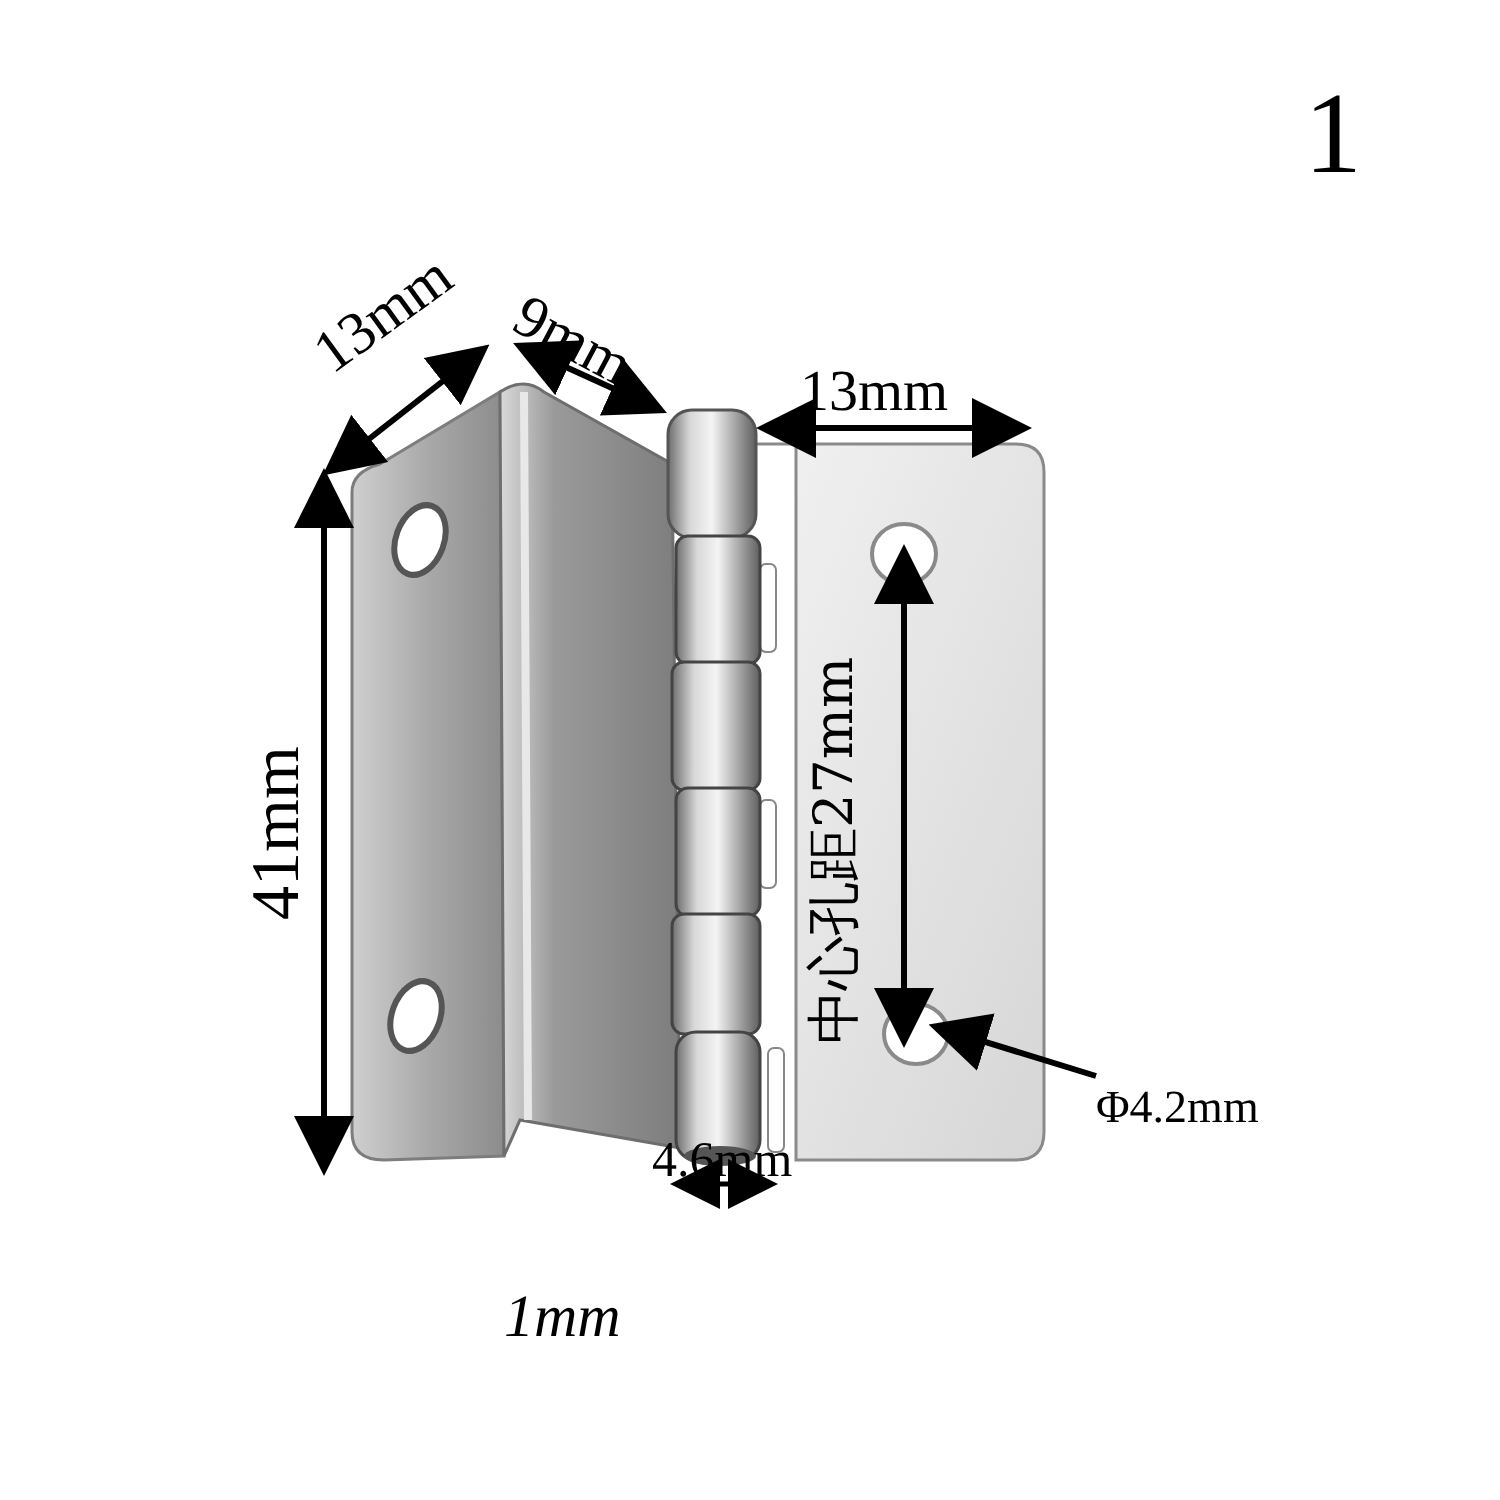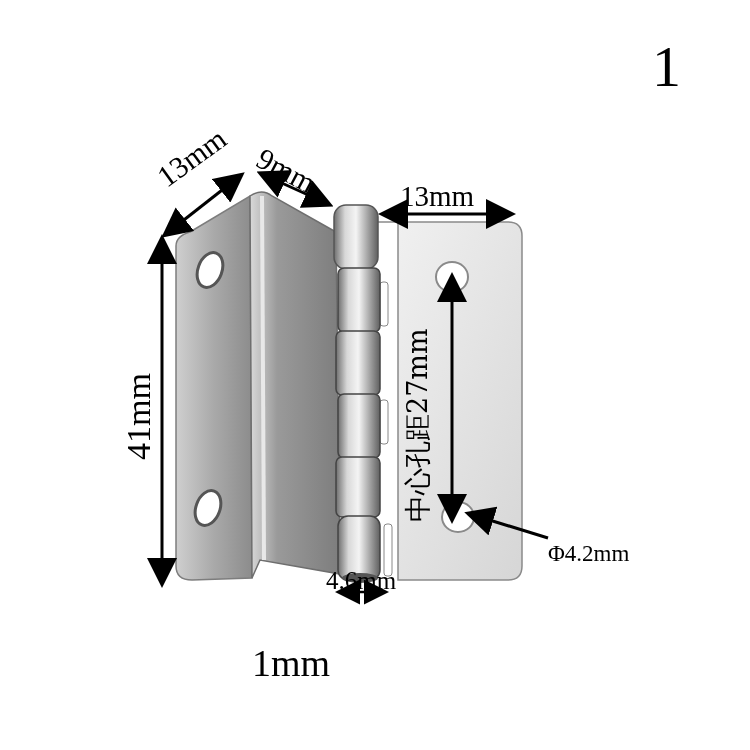--- a/index.html
+++ b/index.html
@@ -19,21 +19,21 @@
       line-height: 1;
     }
     .variant-number { left: 652px; top: 38px; font-size: 58px; }
     .dim-13-left { left: 152px; top: 168px; font-size: 30px; transform: rotate(-36deg); transform-origin: left top; }
     .dim-9 { left: 266px; top: 143px; font-size: 30px; transform: rotate(28deg); transform-origin: left top; }
     .dim-13-right { left: 400px; top: 182px; font-size: 29px; }
     .dim-41 { left: 122px; top: 460px; font-size: 34px; transform: rotate(-90deg); transform-origin: left top; }
     .dim-hole-spacing { left: 404px; top: 522px; font-size: 27px; transform: rotate(-90deg); transform-origin: left top; font-family: "DejaVu Serif", serif; }
     .dim-phi { left: 548px; top: 522px; font-size: 23px; margin-top: 20px; }
     .dim-46 { left: 326px; top: 568px; font-size: 25px; }
-    .dim-thickness { left: 252px; top: 644px; font-size: 38px; }
+    .dim-thickness { left: 252px; top: 644px; font-size: 30px; font-style: italic; }
     svg.art { position: absolute; left: 0; top: 0; }
   </style>
 </head>
 <body>
 
 <div class="canvas">
 
   <svg class="art" width="750" height="750" viewBox="0 0 750 750">
     <defs>
       <linearGradient id="leafL" x1="0" x2="1" y1="0" y2="0">

